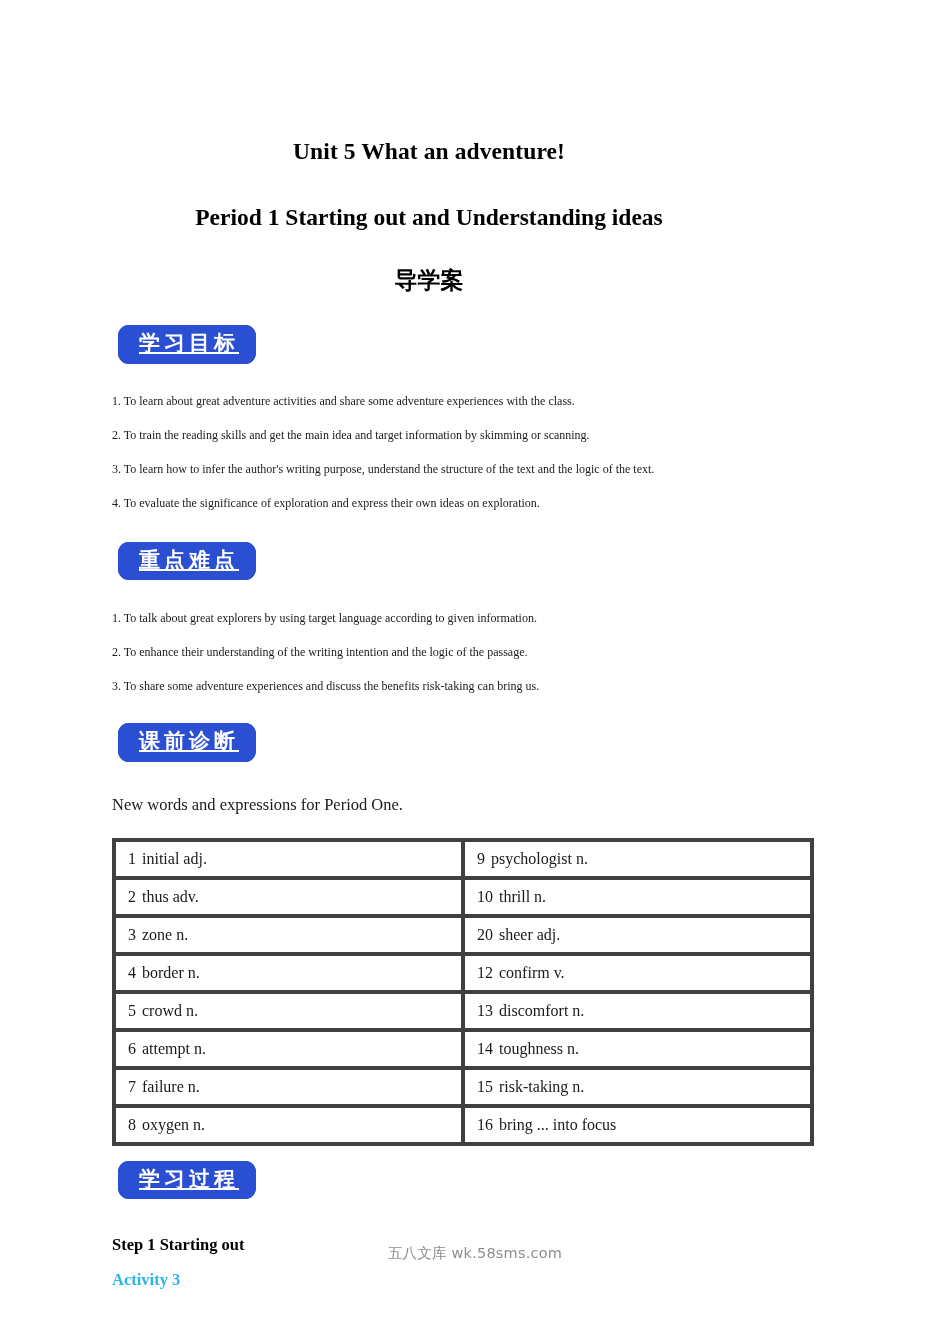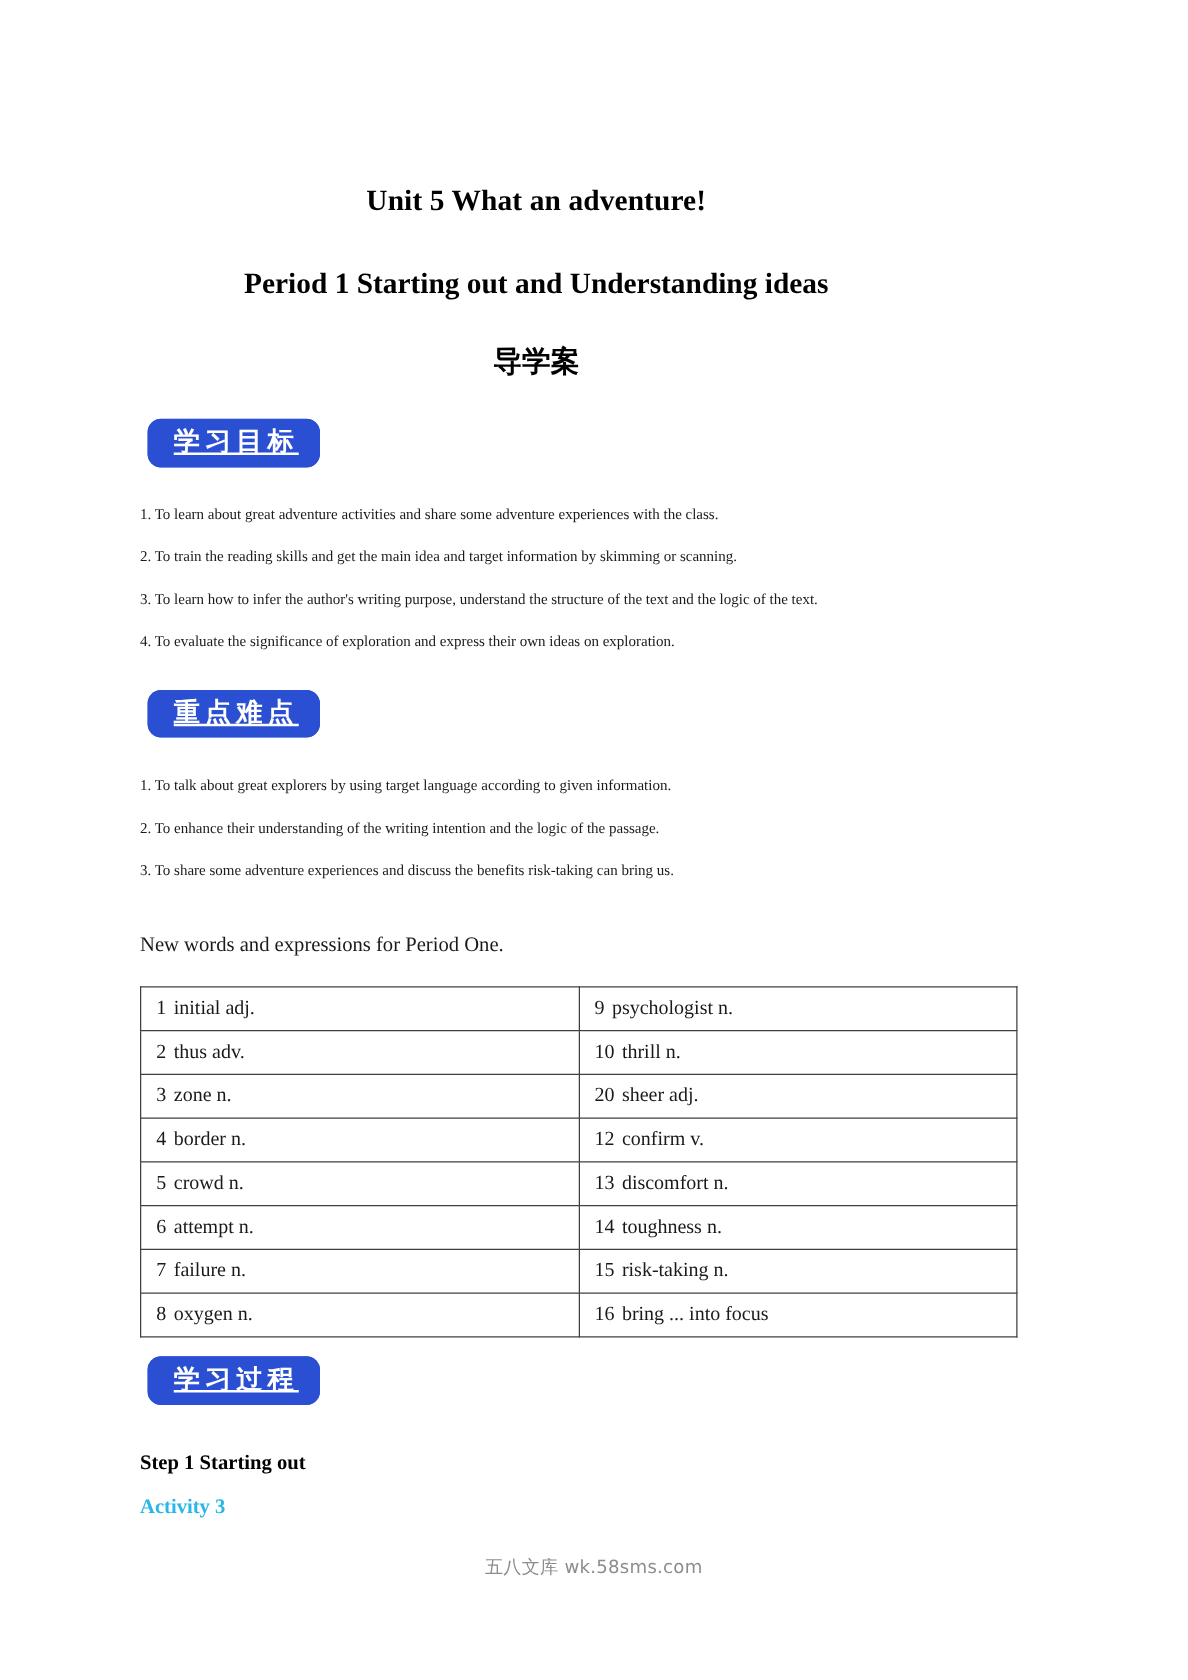--- a/index.html
+++ b/index.html
@@ -15,21 +15,21 @@
     color: #000000;
     overflow: hidden;
   }
 
   .page {
     position: absolute;
     top: 0; left: 0;
     width: 858px;
     height: 1344px;
     box-sizing: border-box;
-    padding: 14px 112px;
+    padding: 4px 112px;
   }
 
   
   .doc-title {
     text-align: center;
     font-weight: bold;
     font-size: 23.5px;
     letter-spacing: 0.1px;
     margin: 0;
     padding-top: 136px;
@@ -99,21 +99,21 @@
   }
 
   
   .vocab-table {
     margin-top: 16px;
     width: 702px;
     border-collapse: collapse;
     table-layout: fixed;
   }
   .vocab-table td {
-    border: 1px solid #404040;
+    border: 4px solid #404040;
     height: 34px;
     padding: 0 0 0 12px;
     font-size: 16px;
     color: #1a1a1a;
     vertical-align: middle;
     width: 50%;
     white-space: nowrap;
   }
   .vocab-num { padding-right: 6px; }
 
@@ -171,20 +171,23 @@
   <div class="badge-row badge-2">
     <span class="badge">重点难点</span>
   </div>
 
   <ul class="body-list list-keypoints">
     <li>1. To talk about great explorers by using target language according to given information.</li>
     <li>2. To enhance their understanding of the writing intention and the logic of the passage.</li>
     <li>3. To share some adventure experiences and discuss the benefits risk-taking can bring us.</li>
   </ul>
 
+  <div class="badge-row badge-3">
+    <span class="badge">课前诊断</span>
+  </div>
 
   <div class="plain-line">New words and expressions for Period One.</div>
 
   <table class="vocab-table">
     <tbody>
       <tr>
         <td><span class="vocab-num">1</span><span>initial  adj.</span></td>
         <td><span class="vocab-num">9</span><span>psychologist  n.</span></td>
       </tr>
       <tr>

